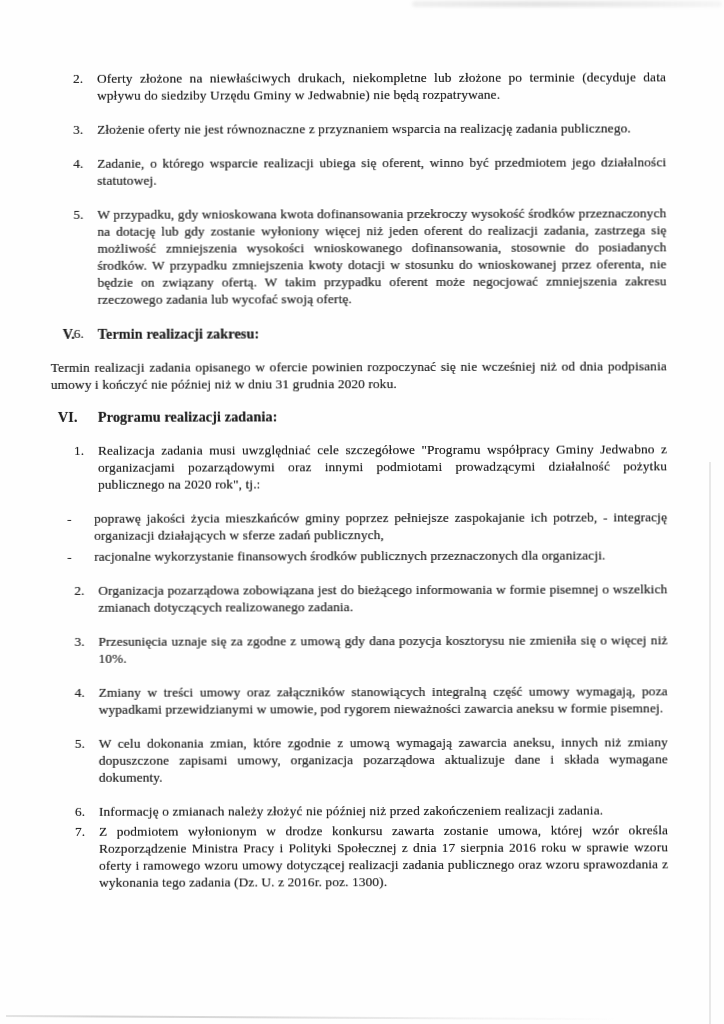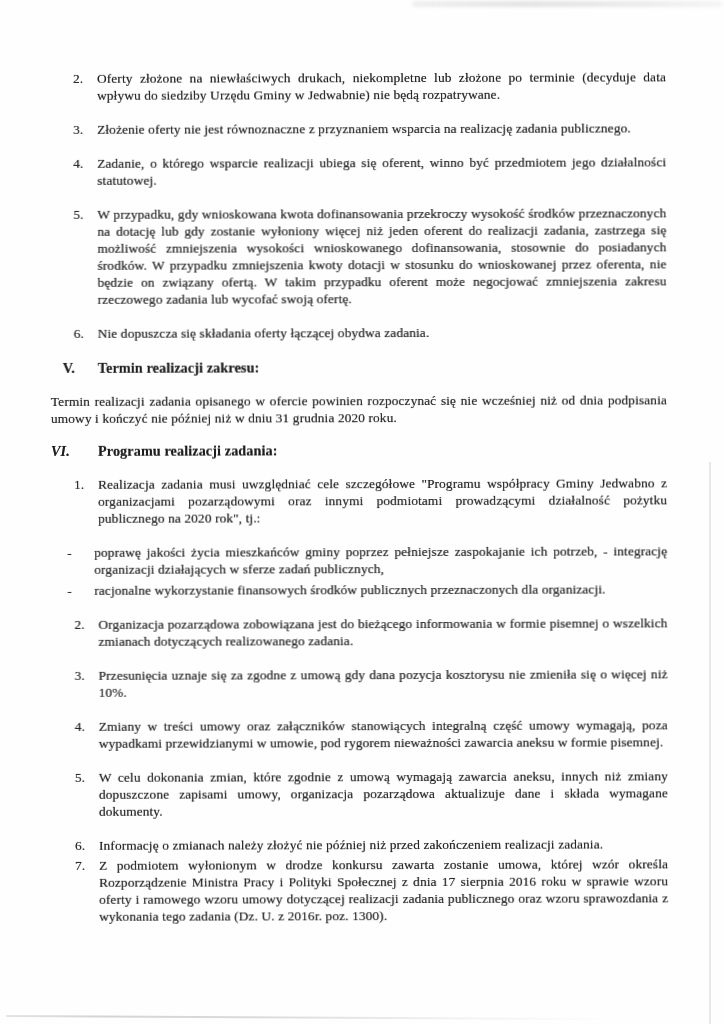--- a/index.html
+++ b/index.html
@@ -39,21 +39,21 @@
   .tiny-gap { margin-bottom: 3px; }
   .heading {
     position: relative;
     padding-left: 47px;
     font-weight: 700;
     font-size: 14.2px;
     line-height: 18px;
     margin: 15px 0 16px 0;
   }
   .heading > .hnum { position: absolute; left: 12px; top: 0; }
-  .heading-vi > .hnum { left: 0; font-style: italic; }
+  .heading-vi > .hnum { left: 7px; }
   .para {
     text-align: justify;
     margin: 0 0 14px 0;
   }
   
   .artifact { position: absolute; pointer-events: none; }
   .smudge-top {
     top: 1px; left: 412px; width: 310px; height: 6px;
     background: linear-gradient(to right,
       rgba(110,110,110,0.10), rgba(100,100,100,0.17) 40%,
@@ -103,21 +103,20 @@
       <span>Zadanie, o którego wsparcie realizacji ubiega się oferent, winno być przedmiotem jego działalności statutowej.</span>
     </div>
 
     <div class="li">
       <span class="num">5.</span>
       <span>W przypadku, gdy wnioskowana kwota dofinansowania przekroczy wysokość środków przeznaczonych na dotację lub gdy zostanie wyłoniony więcej niż jeden oferent do realizacji zadania, zastrzega się możliwość zmniejszenia wysokości wnioskowanego dofinansowania, stosownie do posiadanych środków. W przypadku zmniejszenia kwoty dotacji w stosunku do wnioskowanej przez oferenta, nie będzie on związany ofertą. W takim przypadku oferent może negocjować zmniejszenia zakresu rzeczowego zadania lub wycofać swoją ofertę.</span>
     </div>
 
     <div class="li">
       <span class="num">6.</span>
-      <span>Nie dopuszcza się składania oferty łączącej obydwa zadania.</span>
     </div>
 
     <div class="heading">
       <span class="hnum">V.</span>
       <span>Termin realizacji zakresu:</span>
     </div>
 
     <p class="para">Termin realizacji zadania opisanego w ofercie powinien rozpoczynać się nie wcześniej niż od dnia podpisania umowy i kończyć nie później niż w dniu 31 grudnia 2020 roku.</p>
 
     <div class="heading heading-vi">

